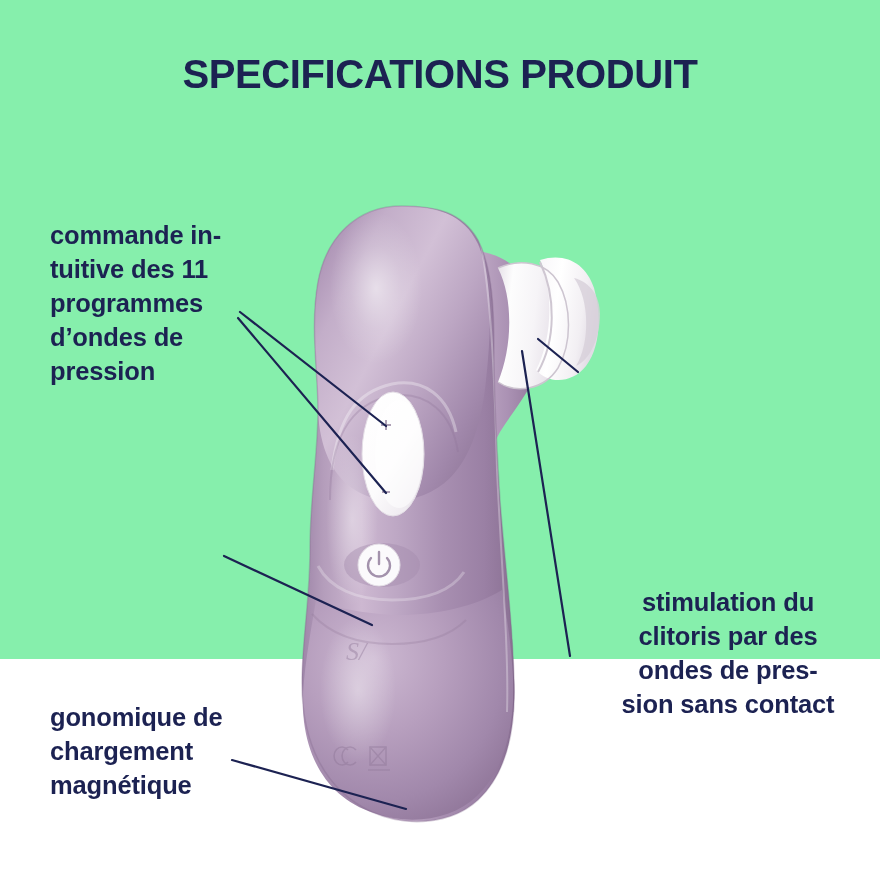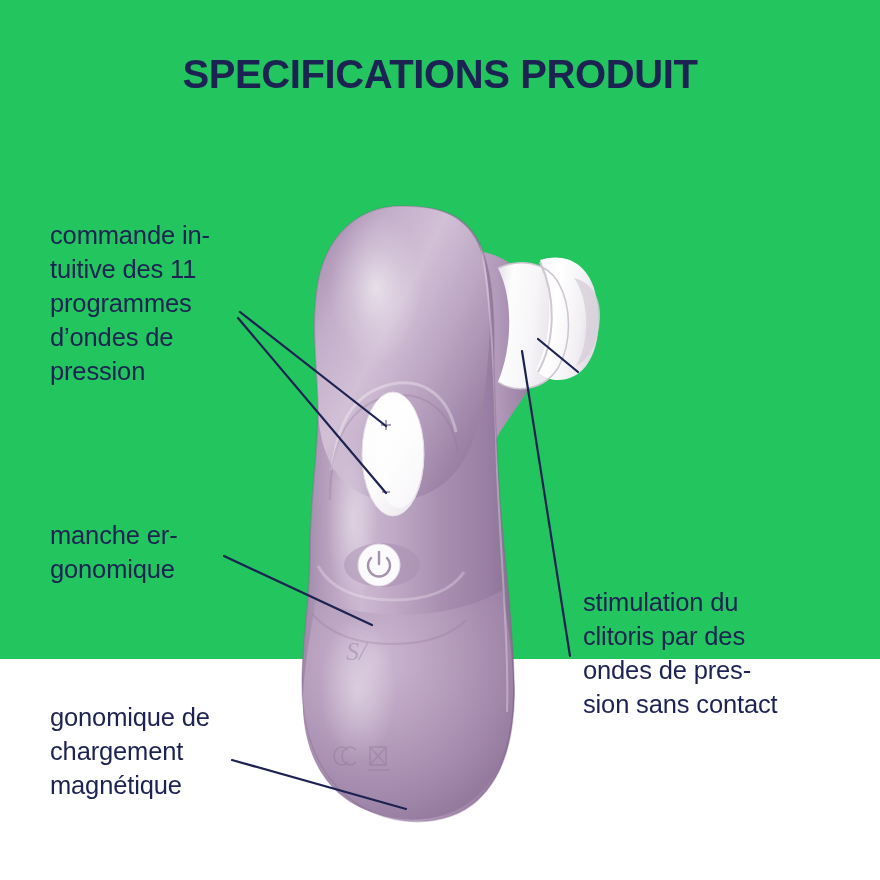--- a/index.html
+++ b/index.html
@@ -5,51 +5,51 @@
   * { box-sizing: border-box; margin: 0; padding: 0; }
   html, body {
     width: 880px; height: 880px;
     background: #ffffff;
     font-family: "Liberation Sans", sans-serif;
     overflow: hidden;
   }
   #page {
     position: relative;
     width: 880px; height: 659px;
-    background: #22c55e;
+    background: #86efac;
   }
 
   
   #title {
     position: absolute;
     top: 52px; left: 0; width: 880px;
     text-align: center;
     font-size: 40px;
     font-weight: 700;
     letter-spacing: -0.4px;
     color: #1c2252;
     font-family: "Liberation Sans", sans-serif;
   }
 
   
   .label {
     position: absolute;
     color: #1c2252;
     font-size: 25.5px;
-    font-weight: 400;
+    font-weight: 700;
     line-height: 1.335;
     letter-spacing: -0.15px;
     white-space: pre-line;
     font-family: "Liberation Sans", sans-serif;
   }
   #label-controls   { left: 50px;  top: 218px; width: 240px; }
   #label-handle     { left: 50px;  top: 518px; width: 240px; }
   #label-charging   { left: 50px;  top: 700px; width: 262px; }
   #label-head       { left: 583px; top: 292px; width: 280px; }
-  #label-stimulation{ left: 583px; top: 585px; width: 290px; }
+  #label-stimulation{ left: 583px; top: 585px; width: 290px; text-align: center; }
 
   
   #stage {
     position: absolute;
     inset: 0;
     width: 880px; height: 880px;
   }
 </style>
 </head>
 <body>
@@ -283,22 +283,20 @@
       <line x1="570" y1="656" x2="522" y2="351"></line>
     </g>
   </svg>
 
   <div class="label" id="label-controls">commande in-
 tuitive des 11
 programmes
 d’ondes de
 pression</div>
 
-  <div class="label" id="label-handle">manche er-
-gonomique</div>
 
   <div class="label" id="label-charging">gonomique de
 chargement
 magnétique</div>
 
 
   <div class="label" id="label-stimulation">stimulation du
 clitoris par des
 ondes de pres-
 sion sans contact</div>

